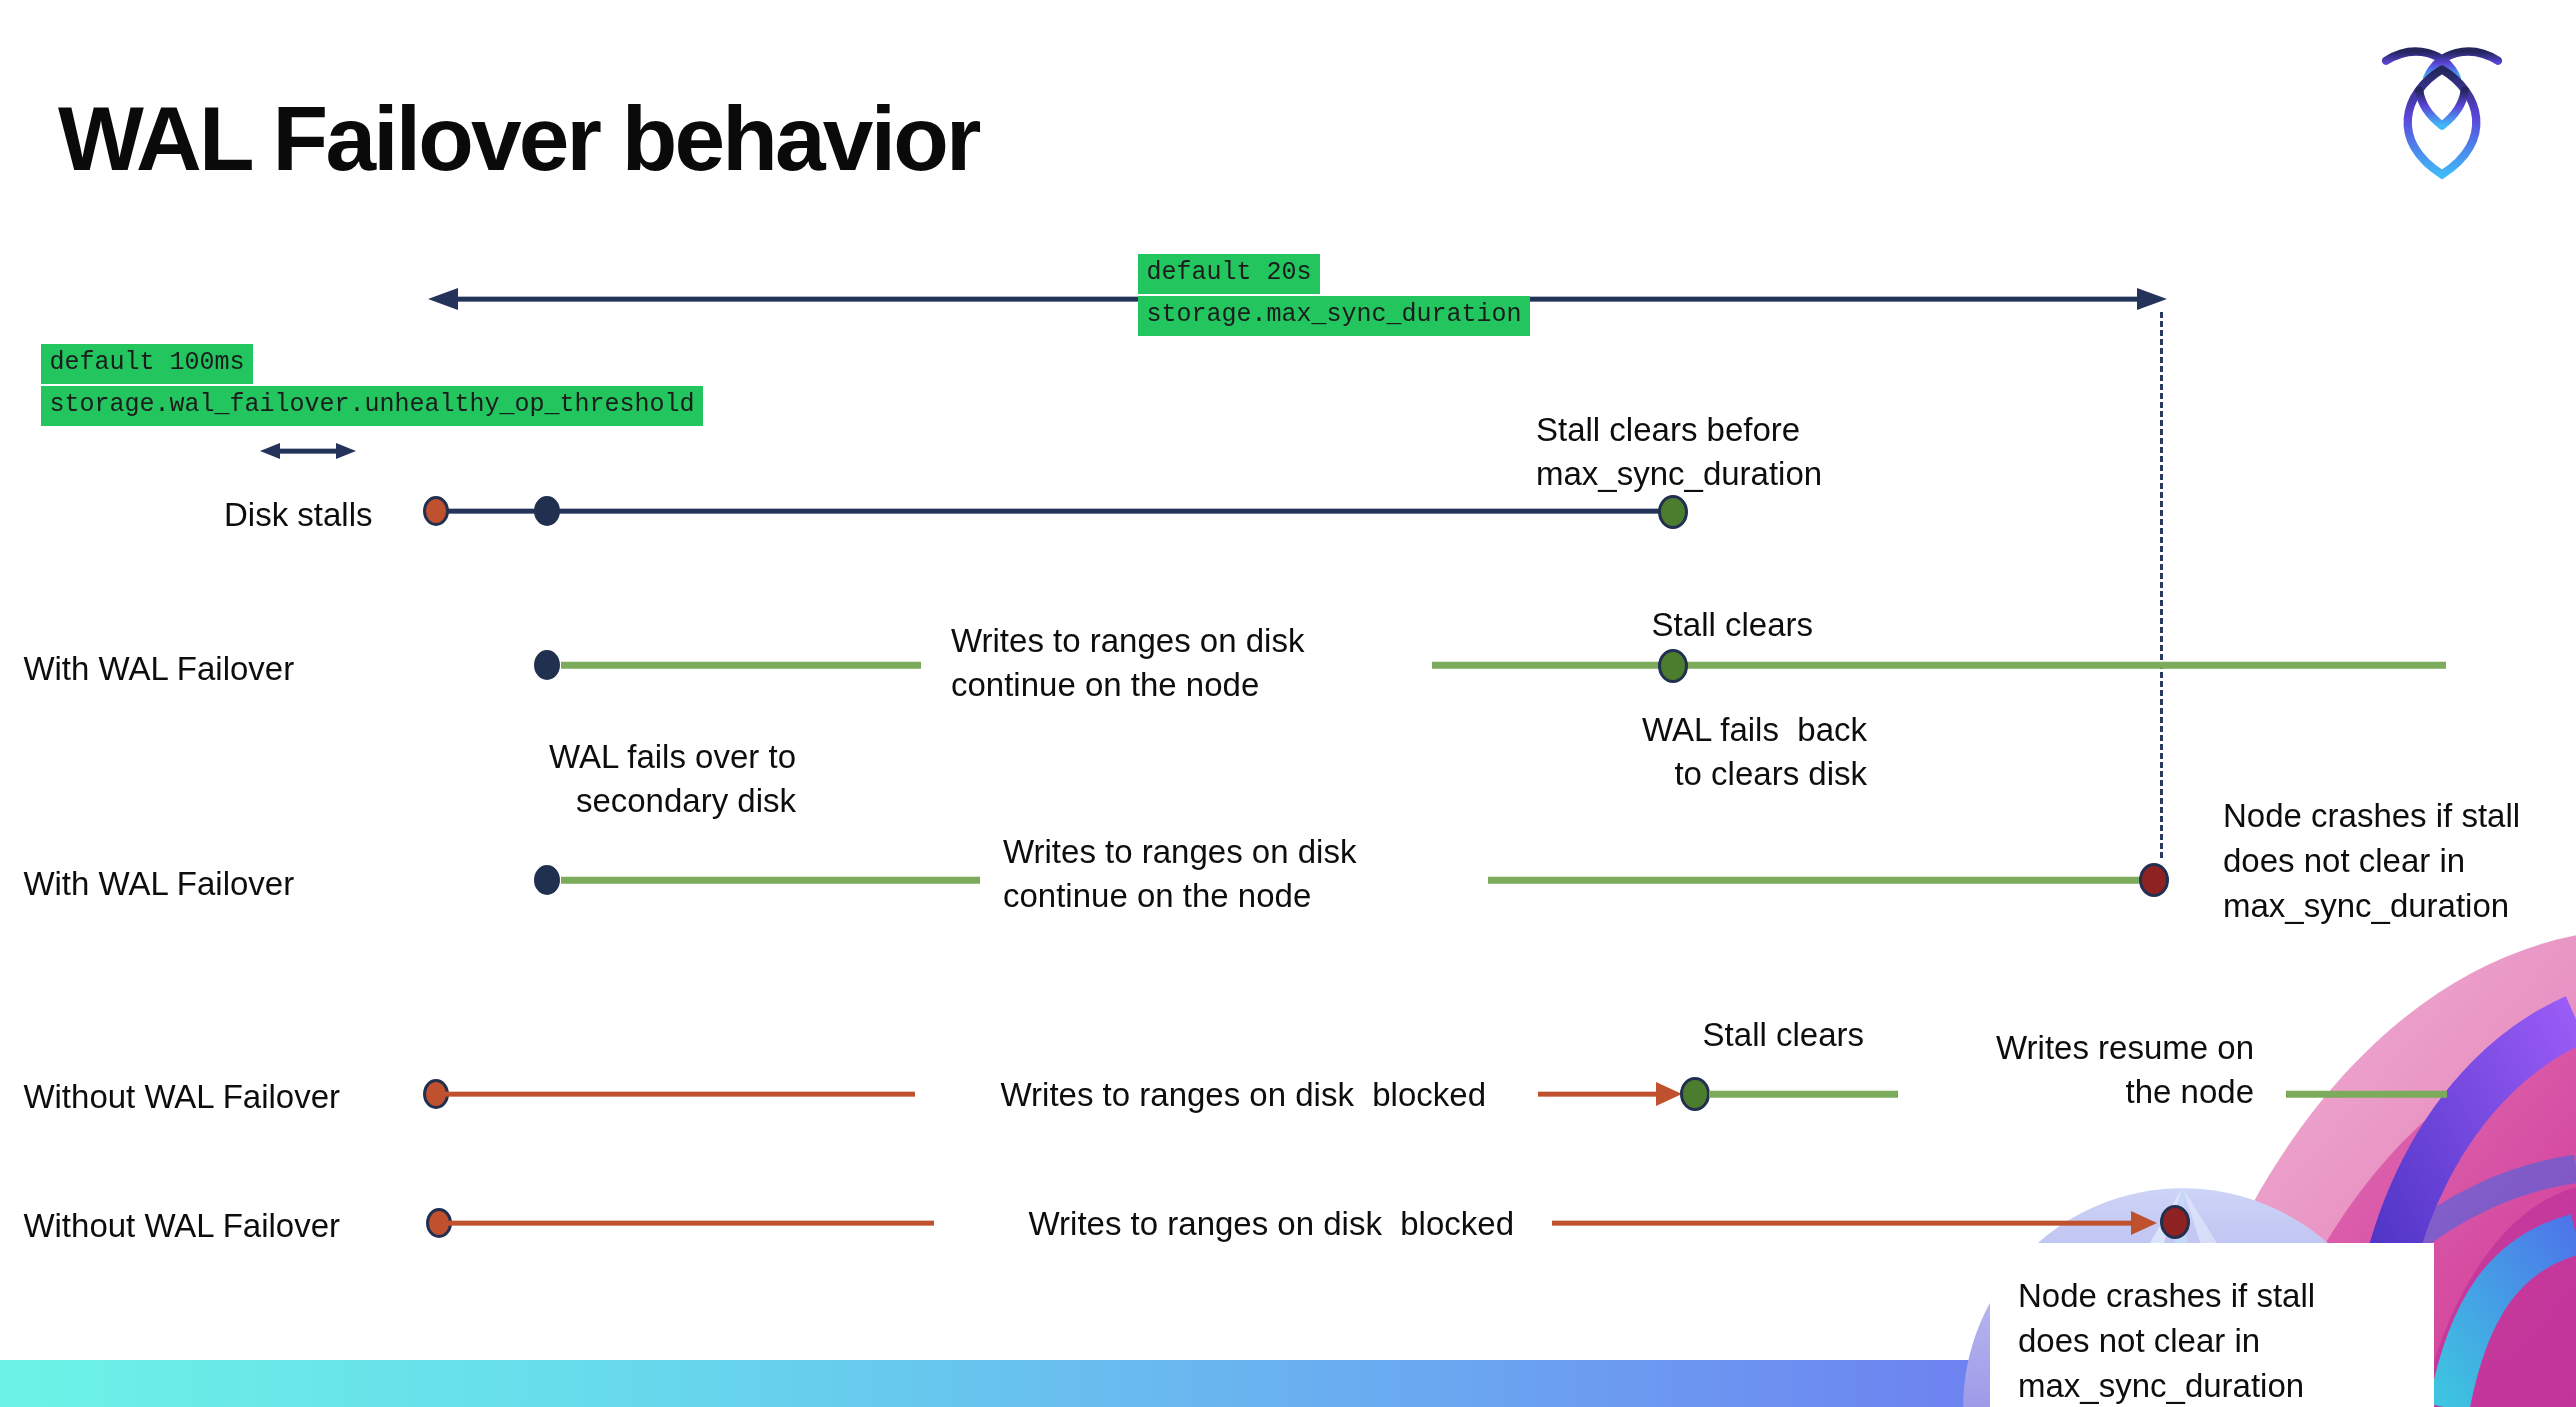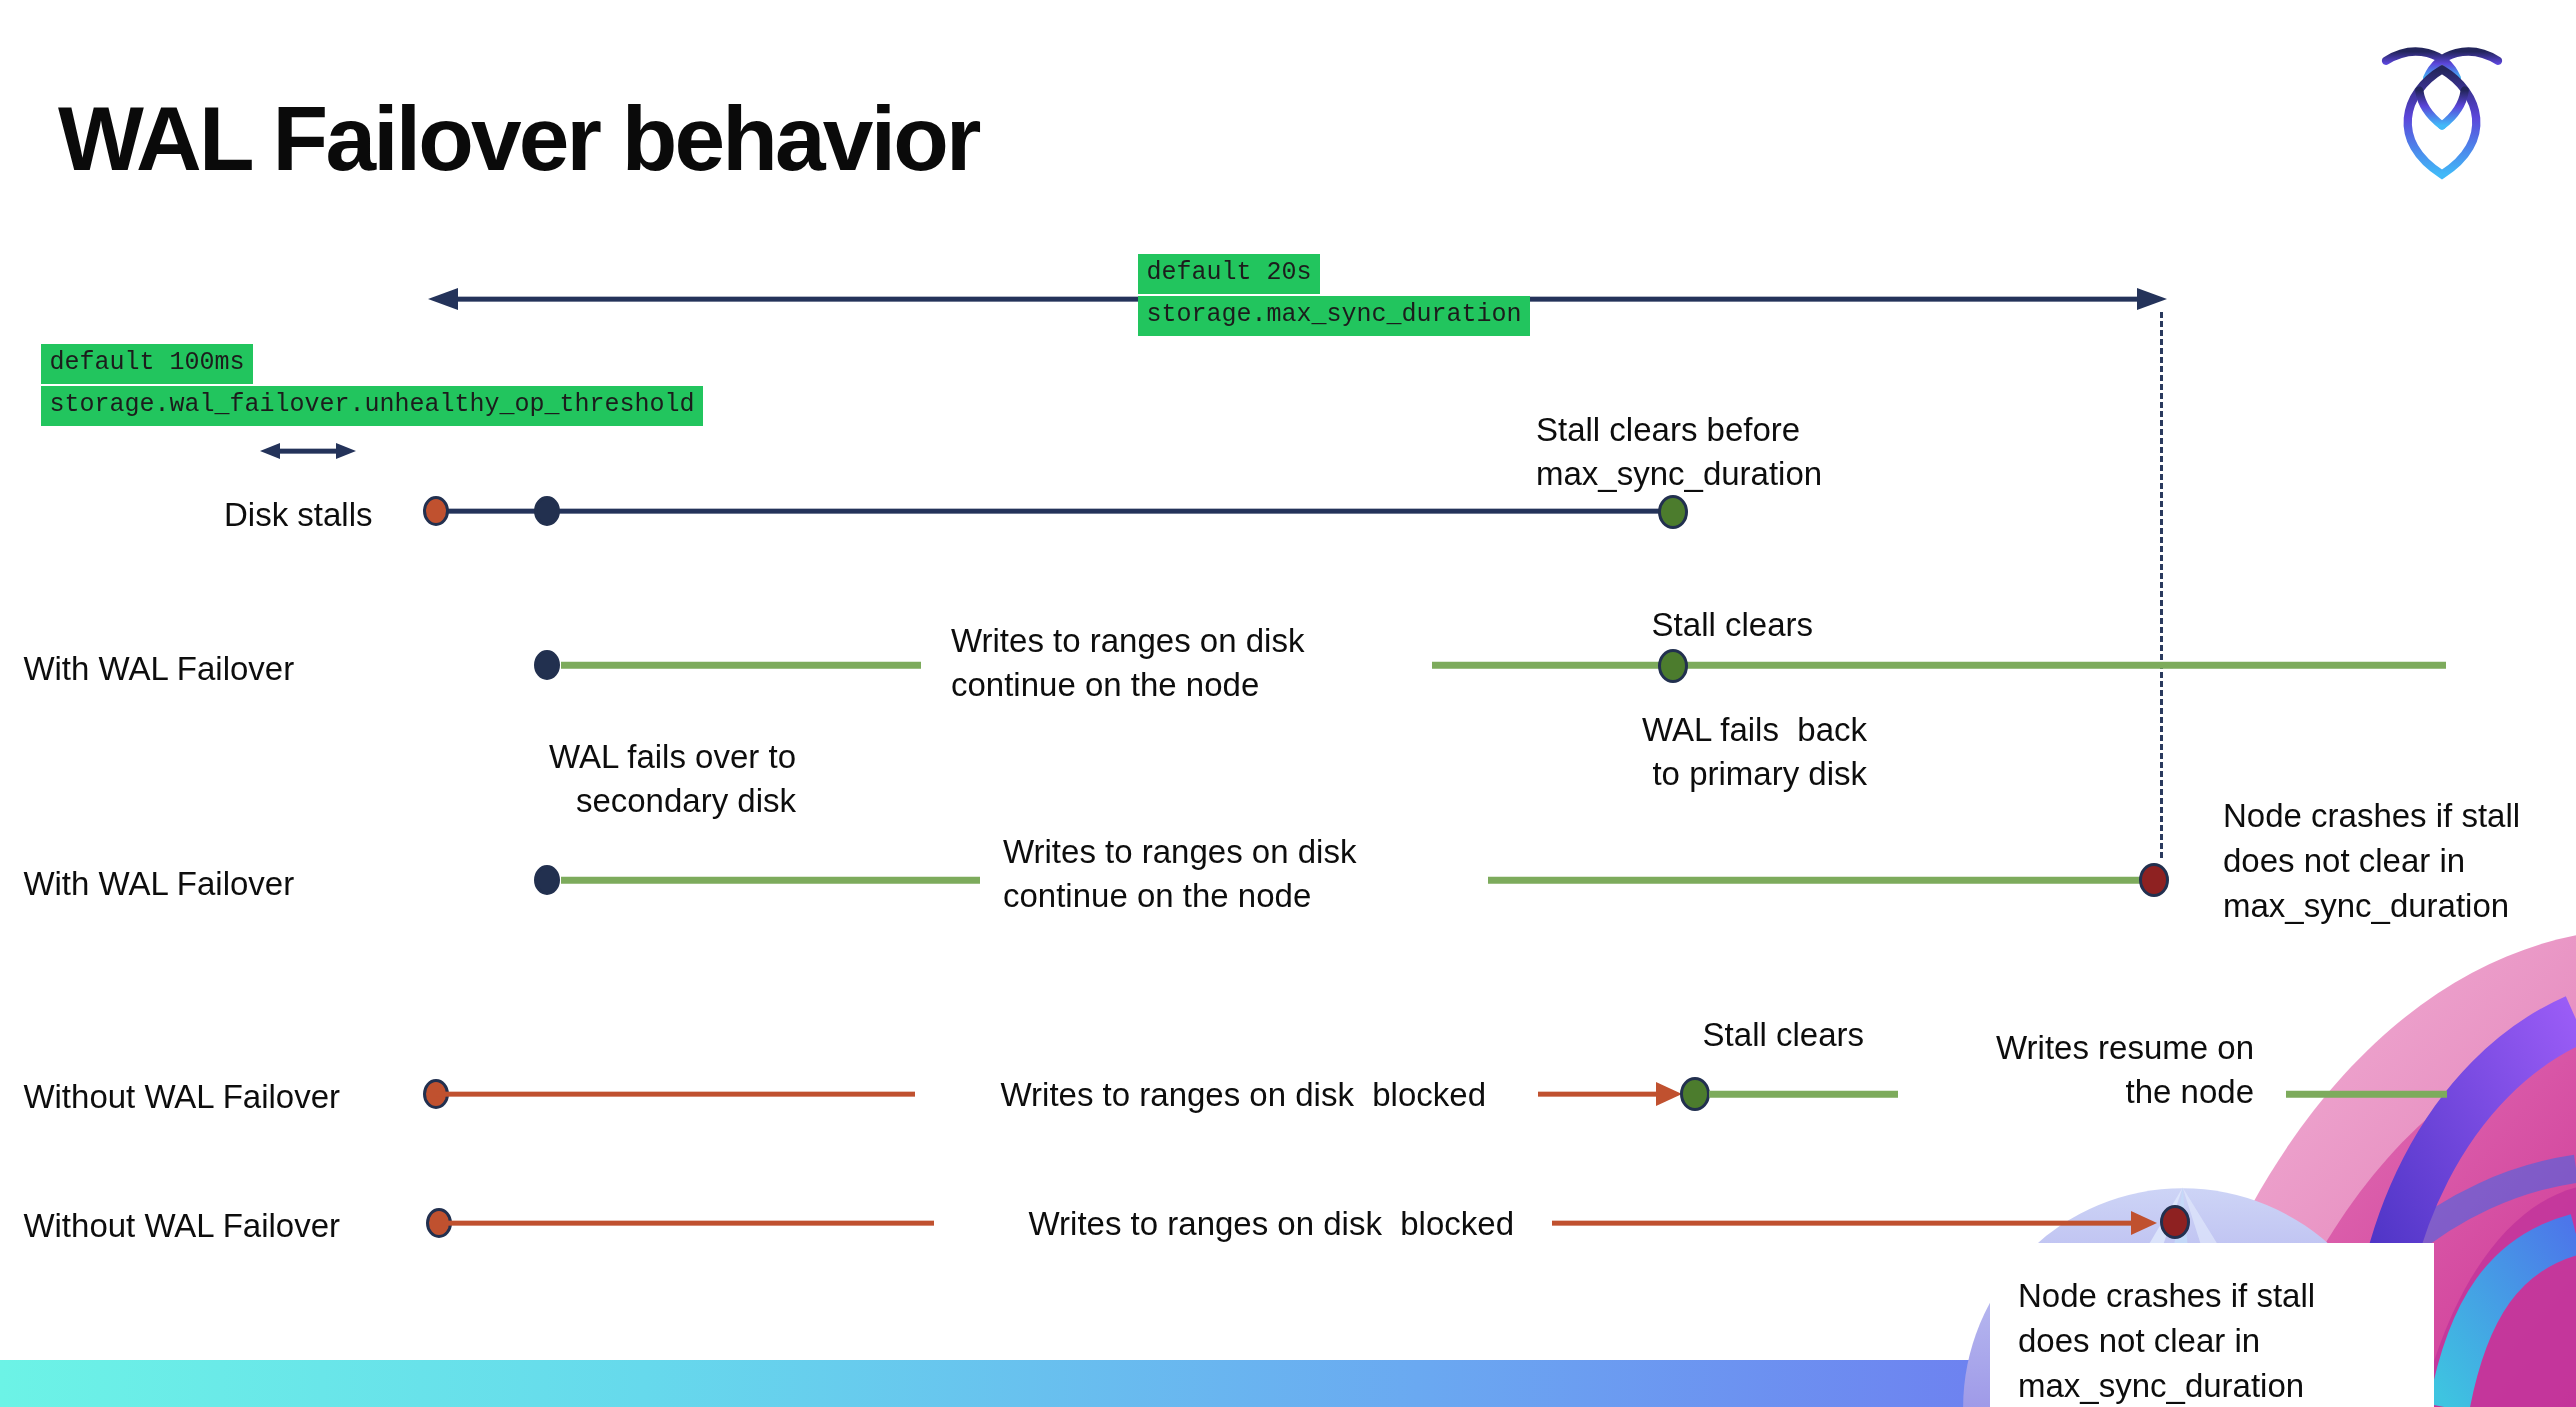--- a/index.html
+++ b/index.html
@@ -158,21 +158,21 @@
 <div class="dot green d" style="left:1673px;top:666px;"></div>
 <div class="note center d" style="left:1533px;top:603px;width:280px;">
   <span class="line">Stall clears</span>
 </div>
 <div class="note center d" style="left:460px;top:707px;width:336px;margin-top:28px;">
   <span class="line">WAL fails over to</span>
   <span class="line">secondary disk</span>
 </div>
 <div class="note center d" style="left:1531px;top:708px;width:336px;">
   <span class="line">WAL fails  back</span>
-  <span class="line">to primary disk</span>
+  <span class="line">to clears disk</span>
 </div>
 
 <div class="note d" style="left:23.4px;top:862px;">
   <span class="line">With WAL Failover</span>
 </div>
 <div class="dot navy d" style="left:547px;top:880px;"></div>
 <div class="hline gline d abs" style="left:561px;top:880px;width:419px;"></div>
 <div class="note d" style="left:1003px;top:830px;">
   <span class="line">Writes to ranges on disk</span>
   <span class="line">continue on the node</span>

